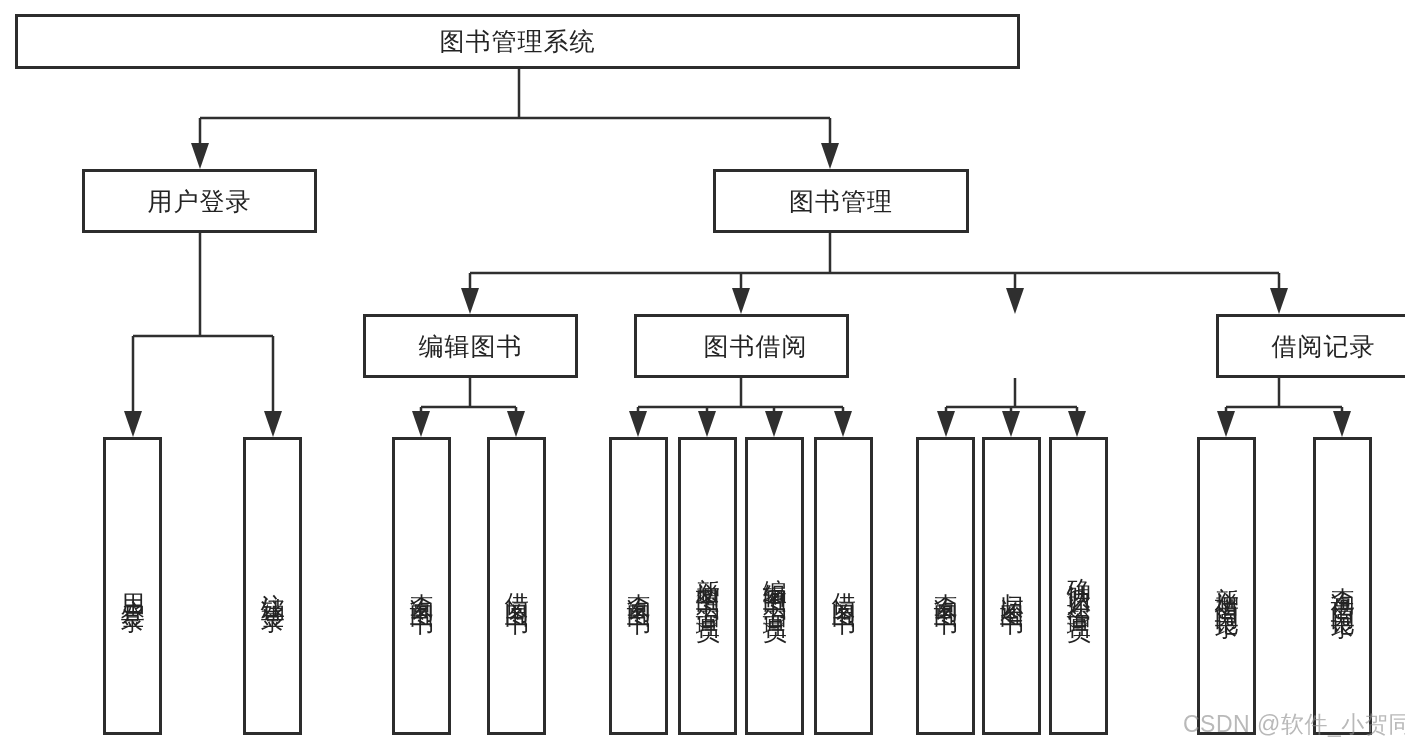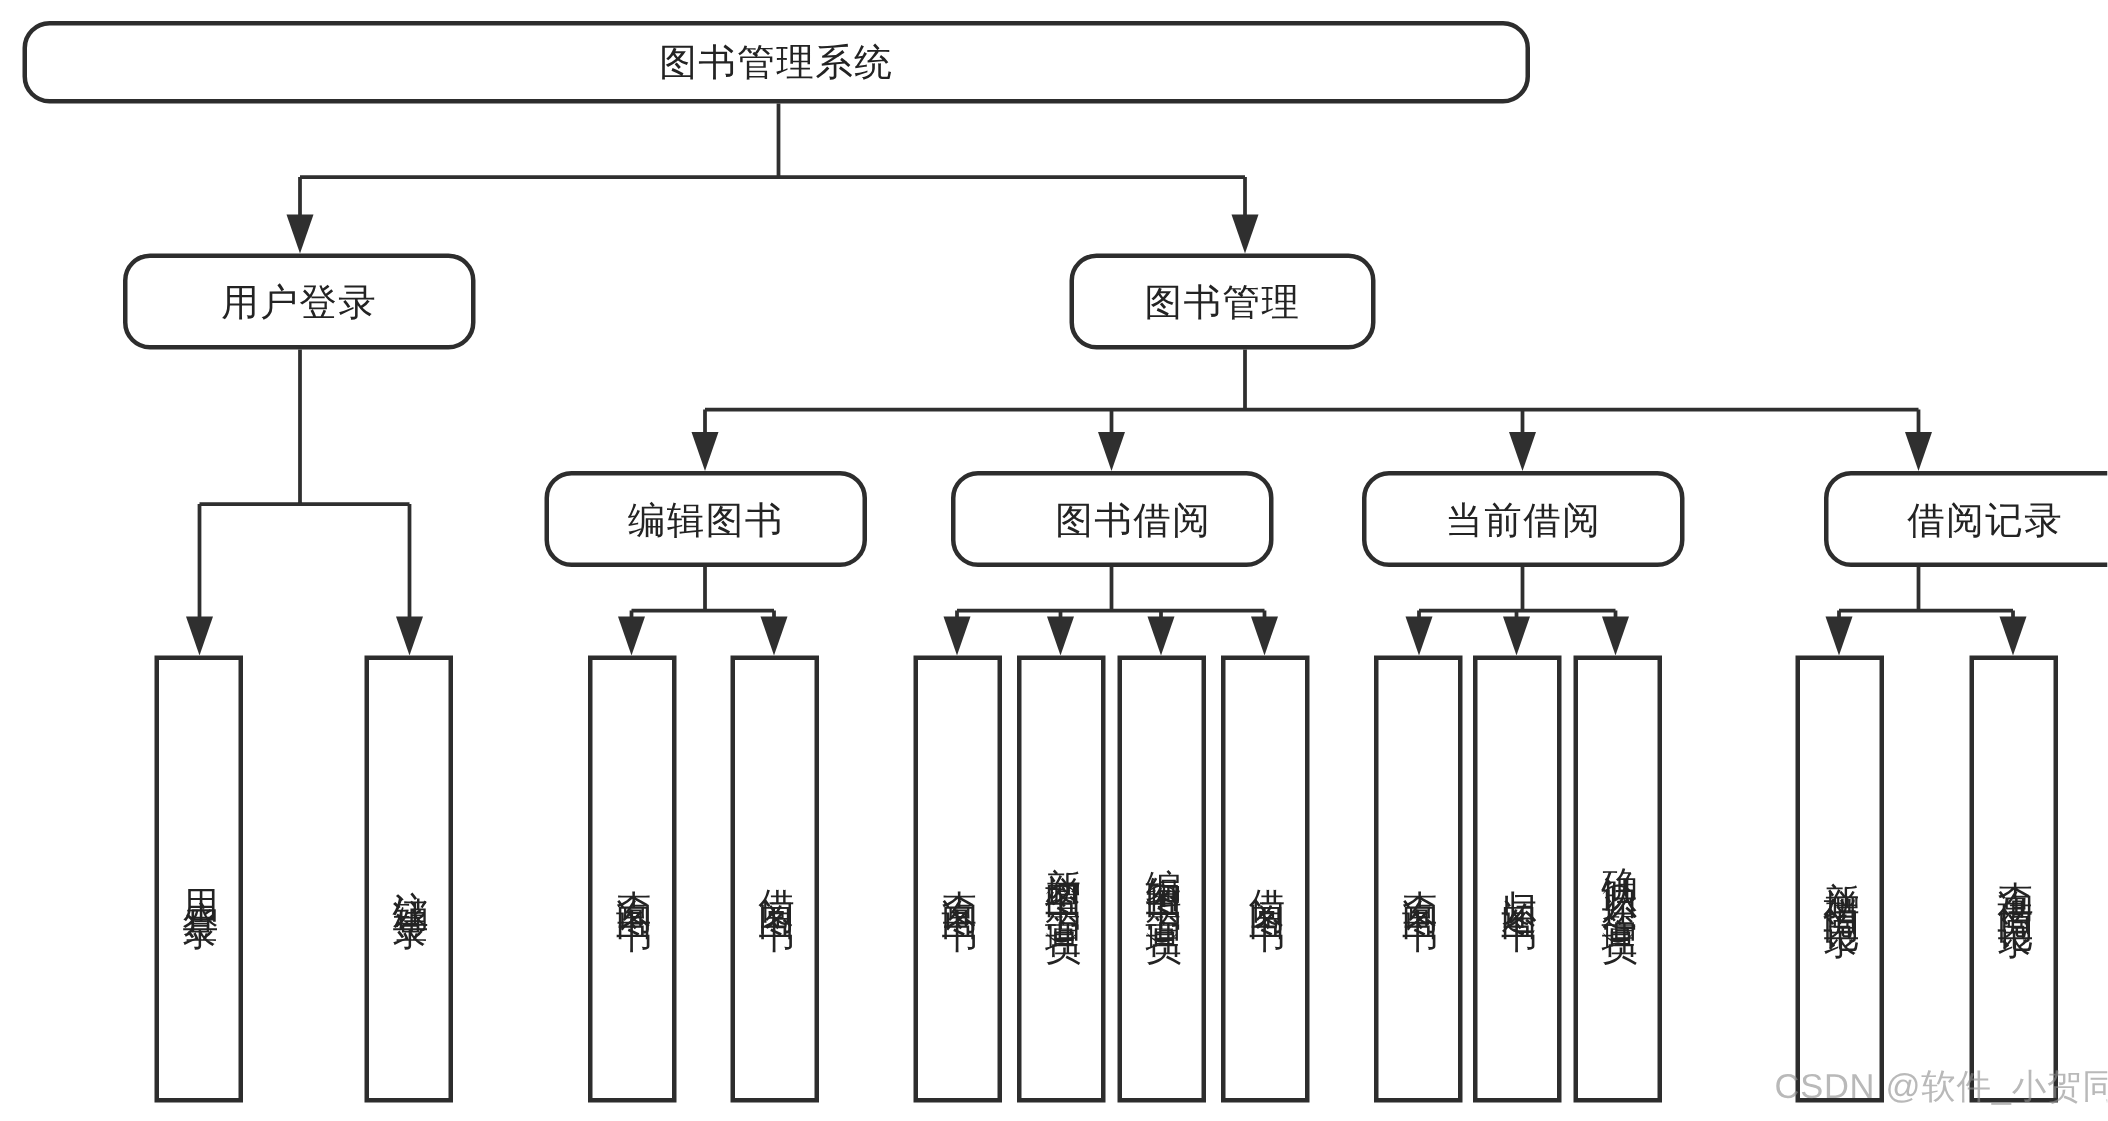--- a/index.html
+++ b/index.html
@@ -29,33 +29,32 @@
     border: 3px solid #2d2d2d;
     display: flex;
     align-items: center;
     justify-content: center;
     color: #232323;
   }
   .h-node {
     font-size: 25px;
     letter-spacing: 1px;
     white-space: nowrap;
-    border-radius: 18px;
   }
   .v-node .vlabel {
     writing-mode: vertical-rl;
     text-orientation: mixed;
     font-size: 24px;
     letter-spacing: 6px;
     line-height: 1.1;
     white-space: nowrap;
   }
   .root-node   { left: 15px;  top: 14px;  width: 1005px; height: 55px; }
   .n-userlogin { left: 82px;  top: 169px; width: 235px;  height: 64px; }
-  .n-bookmgmt  { left: 713px; top: 169px; width: 204px;  height: 64px; }
+  .n-bookmgmt  { left: 713px; top: 169px; width: 256px;  height: 64px; }
   .n-recommend { left: 363px; top: 314px; width: 215px;  height: 64px; }
   .n-borrow    { left: 634px; top: 314px; width: 215px;  height: 64px; padding-left: 28px; }
   .n-current   { left: 908px; top: 314px; width: 215px;  height: 64px; }
   .n-records   { left: 1216px;top: 314px; width: 215px;  height: 64px; }
   .leaf { top: 437px; width: 59px; height: 298px; }
   .lf1  { left: 103px; }
   .lf2  { left: 243px; }
   .lf3  { left: 392px; }
   .lf4  { left: 487px; }
   .lf5  { left: 609px; }
@@ -138,23 +137,20 @@
   <div class="node h-node n-bookmgmt">
     <span>图书管理</span>
   </div>
 
   <div class="node h-node n-recommend">
     <span>编辑图书</span>
   </div>
   <div class="node h-node n-borrow">
     <span>图书借阅</span>
   </div>
-  <div class="node h-node n-current">
-    <span>当前借阅</span>
-  </div>
   <div class="node h-node n-records">
     <span>借阅记录</span>
   </div>
 
   <div class="node v-node leaf lf1">
     <span class="vlabel">用户登录</span>
   </div>
   <div class="node v-node leaf lf2">
     <span class="vlabel">注销登录</span>
   </div>

